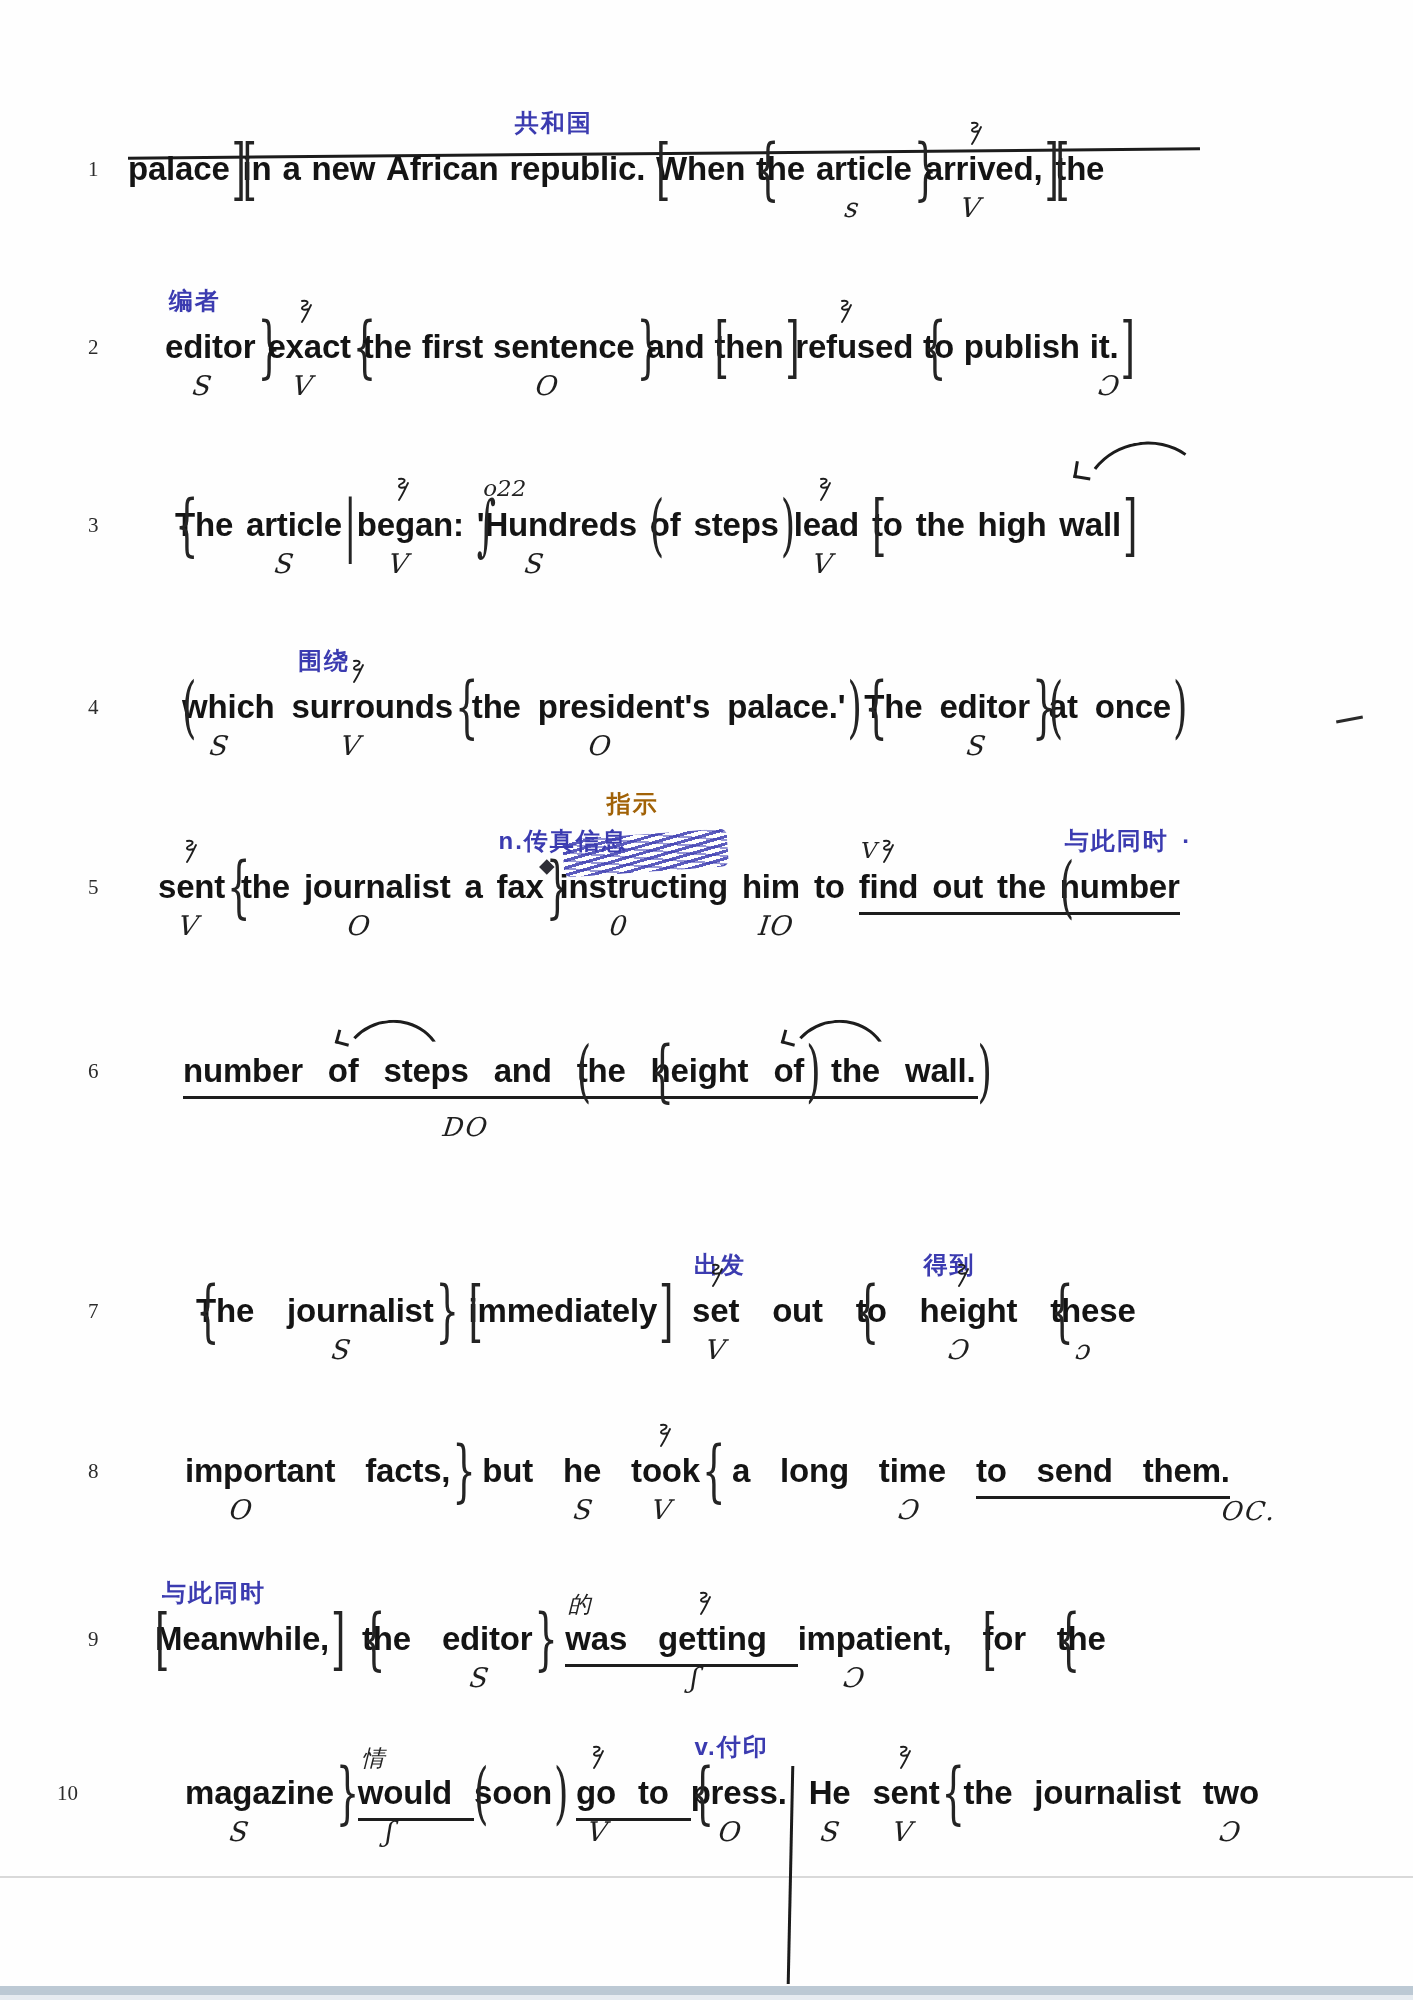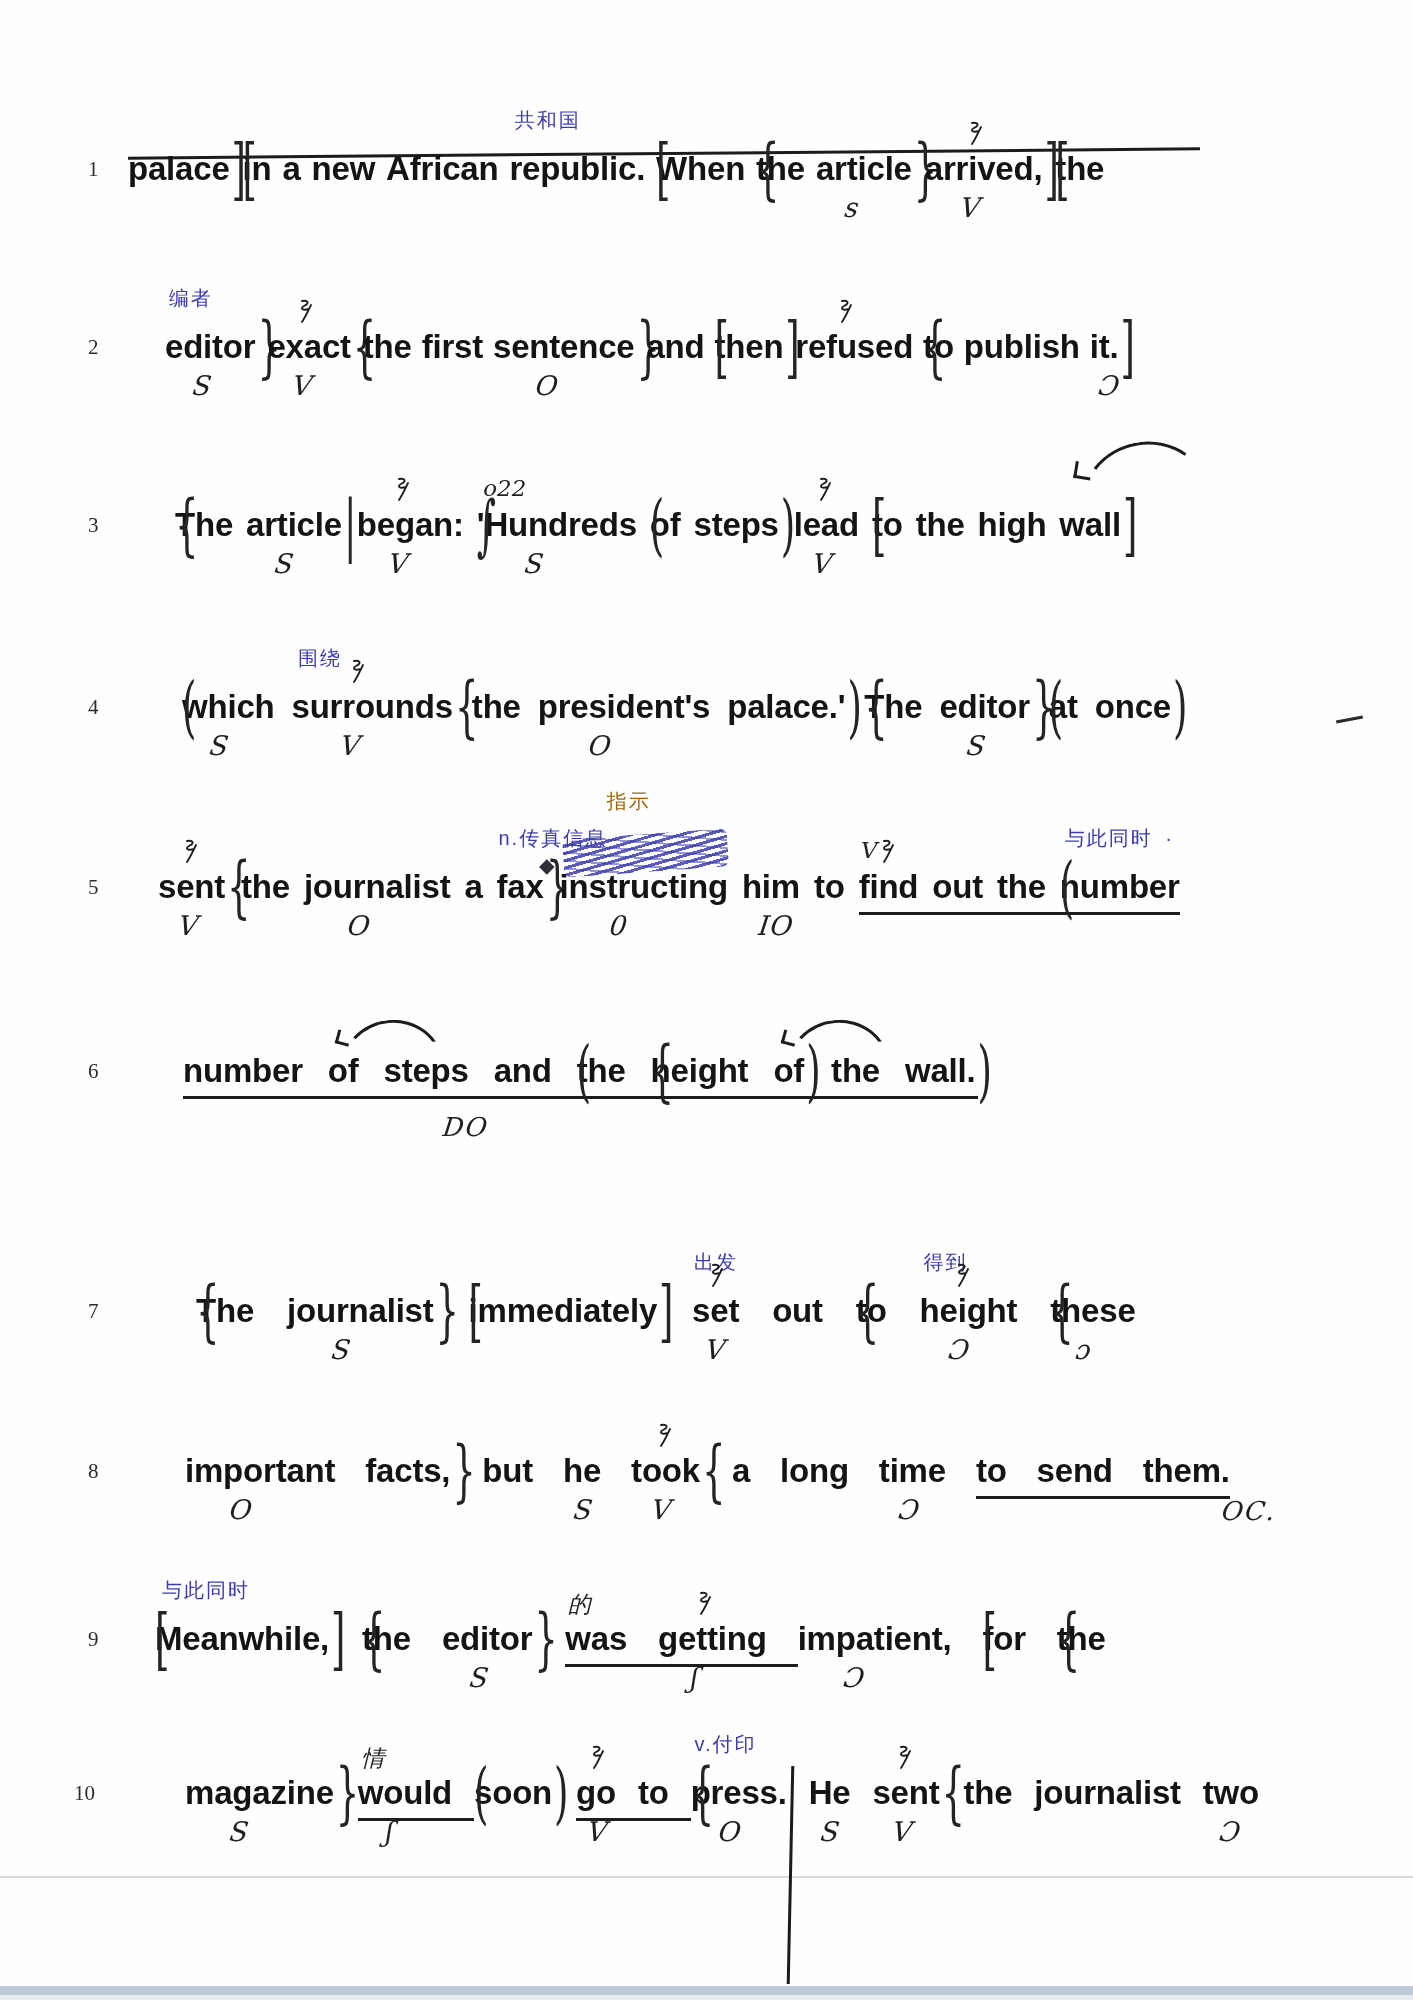--- a/index.html
+++ b/index.html
@@ -4,21 +4,21 @@
 <style>
   html,body{margin:0;padding:0;background:#ffffff;}
   .page{position:relative;width:1413px;height:2000px;background:#fefefe;overflow:hidden;
         font-family:"Liberation Sans",sans-serif;}
   .line{position:absolute;white-space:nowrap;font-weight:700;font-size:33px;color:#141414;
         letter-spacing:-0.2px;}
   .word{position:relative;display:inline-block;}
   .num{position:absolute;font-family:"Liberation Serif",serif;font-size:21px;color:#2c2c2c;}
   .below{position:absolute;top:42px;left:30%;font-family:"DejaVu Serif",serif;font-style:italic;
          font-weight:400;font-size:27px;color:#1f1f1f;transform:skewX(-7deg);white-space:nowrap;letter-spacing:1px;}
-  .above{position:absolute;top:-43px;left:4%;font-size:20px;font-weight:400;color:#3b3bb0;
+  .above{position:absolute;top:-43px;left:4%;font-size:24px;font-weight:700;color:#3b3bb0;
          white-space:nowrap;letter-spacing:2px;}
   .above.k{color:#222;font-family:"DejaVu Serif",serif;font-style:italic;font-weight:400;font-size:23px;letter-spacing:0;margin-top:12px;}
   .above.a2{top:-80px;left:28%;color:#a16207;}
   .vmark{position:absolute;top:-34px;left:36%;width:17px;height:25px;}
   .brace{display:inline-block;width:0;overflow:visible;font-family:"DejaVu Serif",serif;font-weight:400;
          font-size:37px;color:#242424;transform:scaleY(1.8);transform-origin:50% 55%;vertical-align:-4px;position:relative;top:0;}
   .brace.post{margin-left:2px;}
   .ulw{border-bottom:3px solid #1d1d1d;padding-bottom:7px;}
   .scribble{position:absolute;top:-34px;left:2%;width:165px;height:38px;border-radius:7px;transform:rotate(-4deg);
             background:repeating-linear-gradient(-12deg,rgba(62,62,178,.85) 0 3px,rgba(255,255,255,0) 3px 7px),
@@ -96,14 +96,14 @@
   <span class="fm" style="left:1222px;top:1496px;">OC.</span>
 <span class="num" style="top: 157px; left: 88px;">1</span>
     <span class="num" style="top: 335px; left: 88px;">2</span>
     <span class="num" style="top: 513px; left: 88px;">3</span>
     <span class="num" style="top: 695px; left: 88px;">4</span>
     <span class="num" style="top: 875px; left: 88px;">5</span>
     <span class="num" style="top: 1059px; left: 88px;">6</span>
     <span class="num" style="top: 1299px; left: 88px;">7</span>
     <span class="num" style="top: 1459px; left: 88px;">8</span>
     <span class="num" style="top: 1627px; left: 88px;">9</span>
-    <span class="num" style="top: 1781px; left: 74px;">10</span>
+    <span class="num" style="top: 1781px; left: 57px;">10</span>
   </div>
 
 </body></html>

